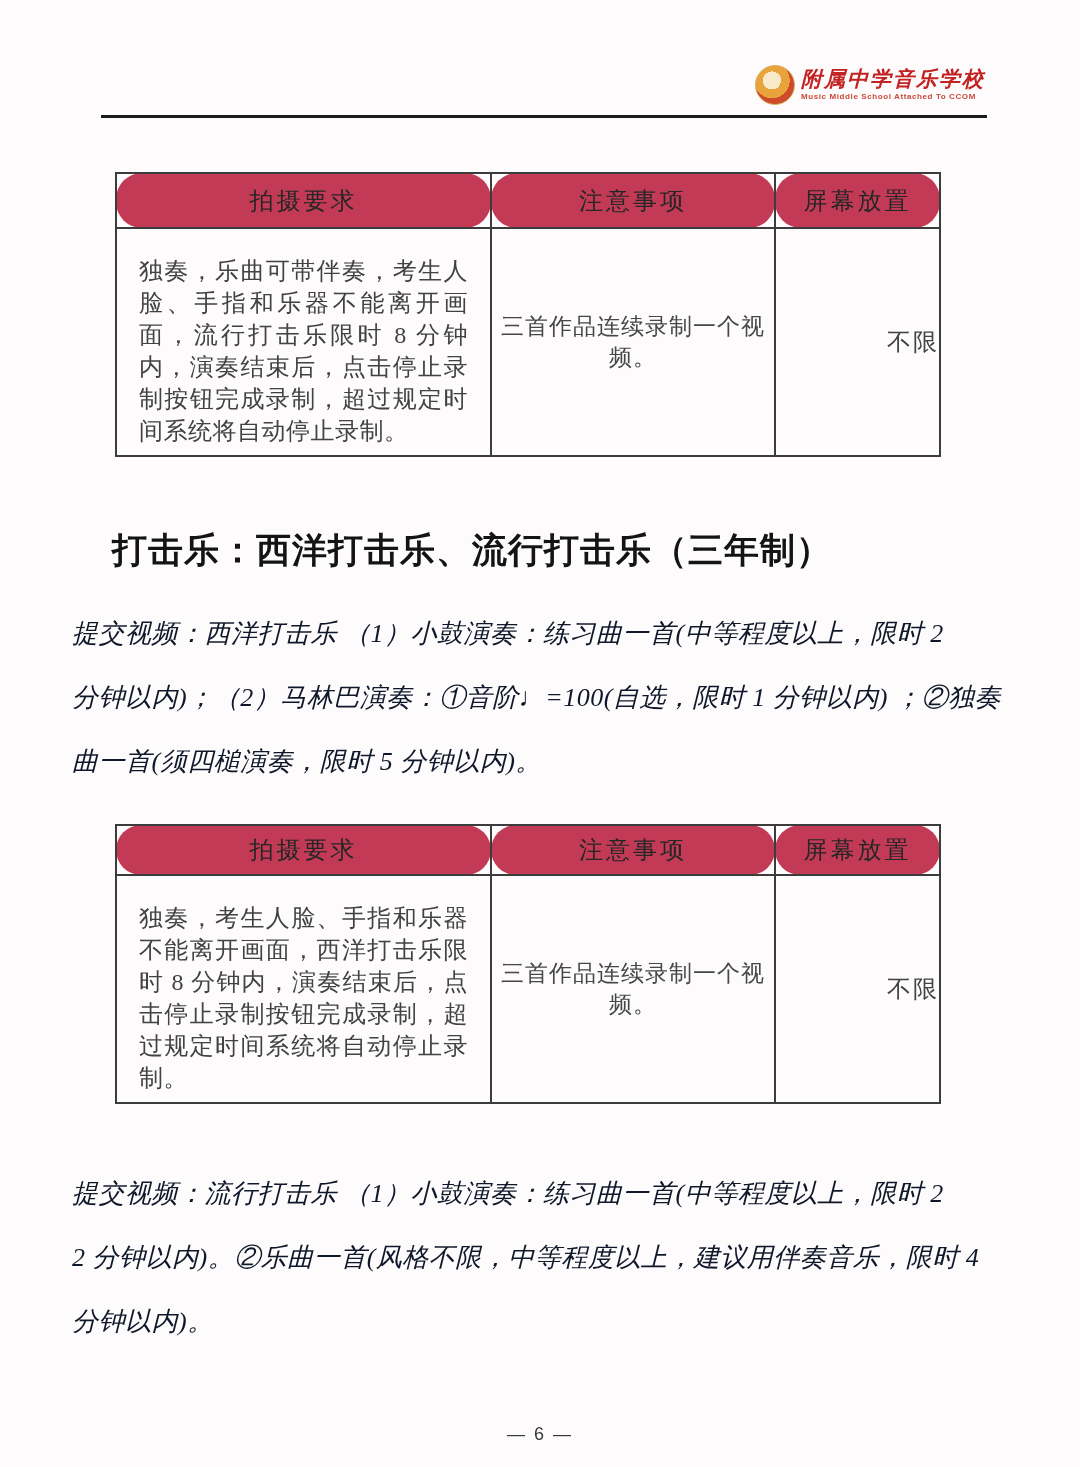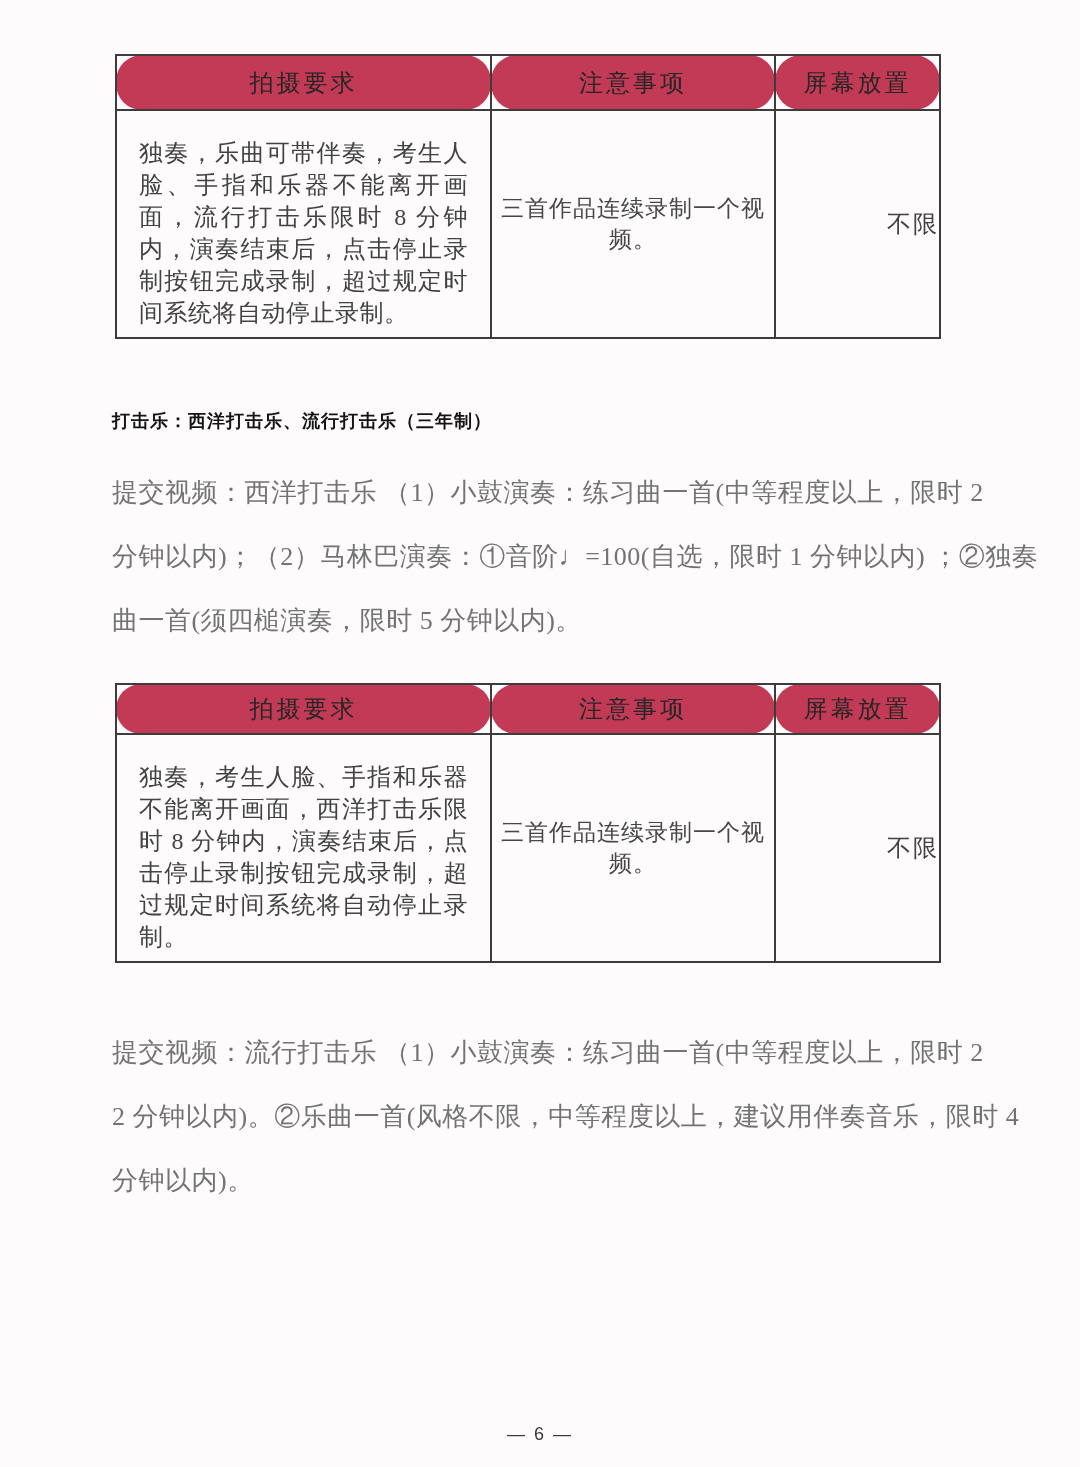--- a/index.html
+++ b/index.html
@@ -102,29 +102,30 @@
     text-align: right;
     vertical-align: middle;
     font-size: 24px;
     color: #424242;
     letter-spacing: 2px;
   }
 
   
   .section-heading {
     margin: 70px 95px 0 112px;
-    font-size: 18px;
+    font-size: 35px;
     font-weight: bold;
     color: #141414;
     letter-spacing: 1px;
   }
   .para {
-    margin-left: 112px;
+    margin-left: 72px;
     margin-right: 90px;
-    color: #737373;
+    color: #0f172a;
+    font-style: italic;
   }
   .para-1 { margin-top: 28px; }
   .para-2 { margin-top: 58px; }
   .para .line {
     font-size: 26px;
     line-height: 64px;
     letter-spacing: 0.5px;
     white-space: nowrap;
   }
 
@@ -139,20 +140,29 @@
     color: #383838;
     letter-spacing: 2px;
     font-family: "Liberation Sans", sans-serif;
   }
 </style>
 </head>
 <body>
 
 <div class="page">
 
+  <div class="header">
+    <div class="logo">
+      <span class="logo-circle"></span>
+      <span class="logo-text">
+        <span class="logo-cn">附属中学音乐学校</span>
+        <span class="logo-en">Music Middle School Attached To CCOM</span>
+      </span>
+    </div>
+  </div>
 
   <table class="tbl tbl-1">
     <colgroup>
       <col style="width:45.5%">
       <col style="width:34.5%">
       <col style="width:20%">
     </colgroup>
     <tbody>
       <tr class="hdr">
         <td>拍摄要求</td>

